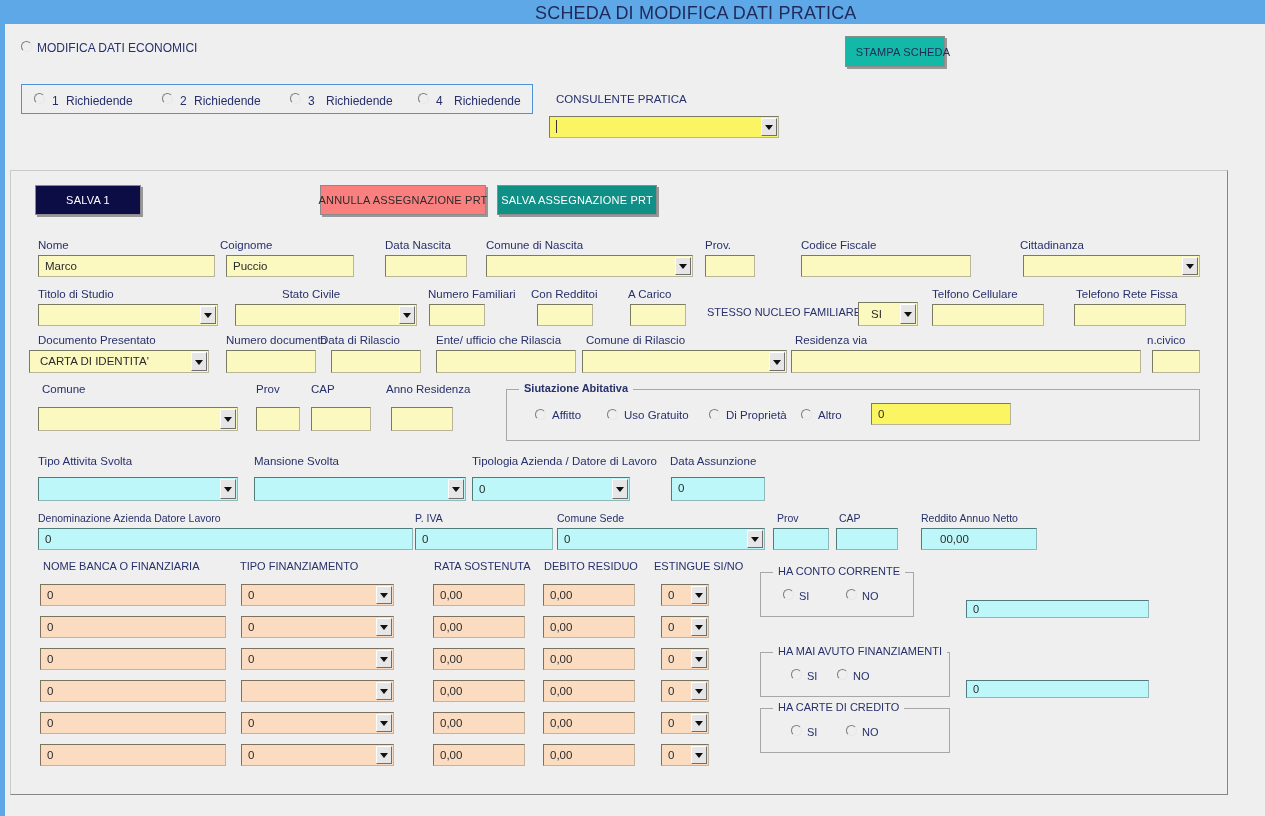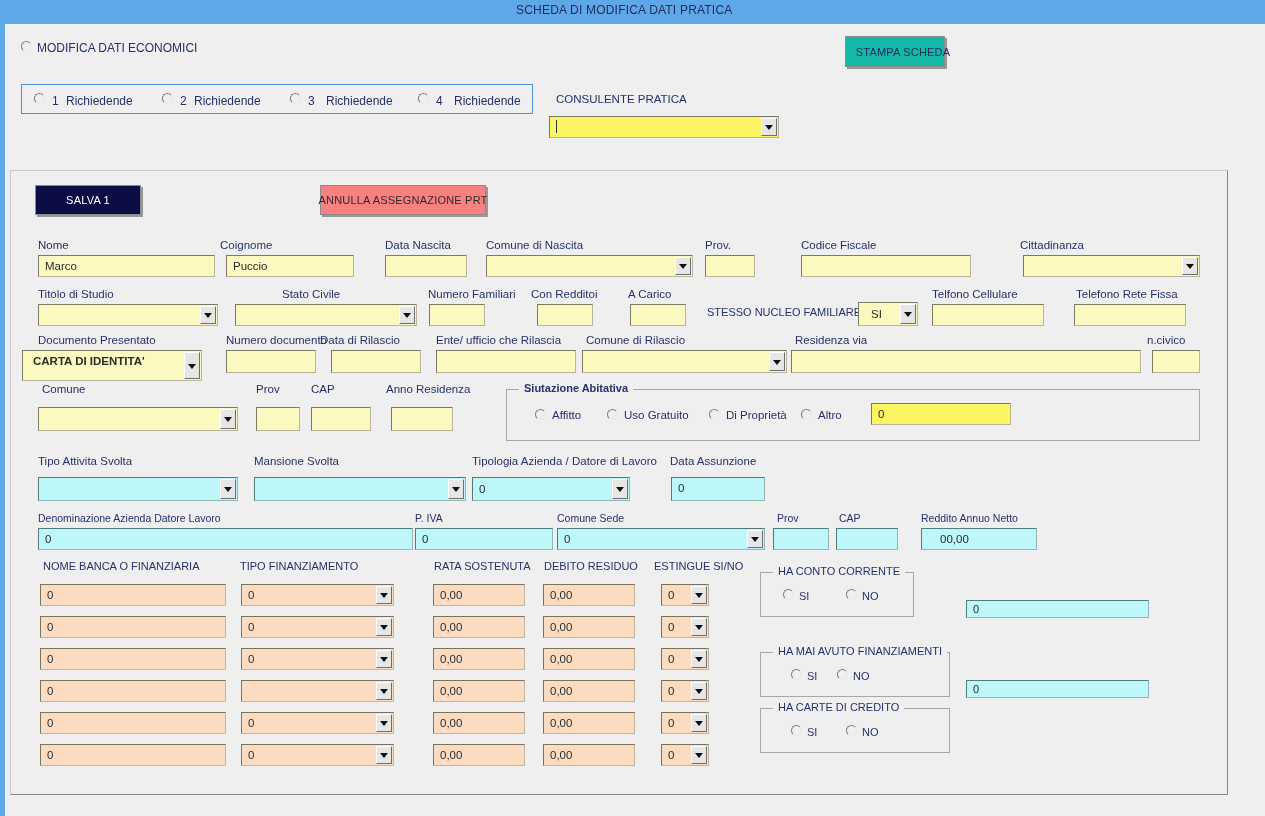--- a/index.html
+++ b/index.html
@@ -11,21 +11,21 @@
     position:relative;
   }
   #root{position:absolute;left:0;top:0;width:1265px;height:816px;}
 
   
   .left-strip{position:absolute;left:0;top:0;width:5px;height:816px;background:#5fa8e8;}
 
   
   .titlebar{position:absolute;left:0;top:0;width:1265px;height:24px;background:#5fa8e8;}
   .titlebar .tb-text{
-    position:absolute;left:516px;top:3px;font-size:12px;color:#1f2a5a;
+    position:absolute;left:535px;top:3px;font-size:18px;color:#1f2a5a;
     letter-spacing:.2px;white-space:nowrap;
   }
 
   
   .lbl{position:absolute;font-size:11.5px;color:#27306b;white-space:nowrap;}
   .lbl.sm{font-size:10.5px;}
   .lbl.caps{font-size:11px;}
 
   
   .radio{position:absolute;width:11px;height:11px;border-radius:50%;
@@ -124,20 +124,21 @@
   <div class="lbl" style="left:556px;top:93px;font-size:11.5px;">CONSULENTE PRATICA</div>
   <div class="combo" style="left:549px;top:116px;width:230px;height:22px;background:#fbf463;">
     <div class="cv" style="line-height:20px;"><span class="caret"></span></div>
     <div class="arrow"></div>
   </div>
 
   <div class="panel" style="left:10px;top:170px;width:1218px;height:625px;">
 
     <div class="btn save1" style="left:24px;top:14px;width:106px;height:30px;">SALVA 1</div>
     <div class="btn annulla" style="left:309px;top:14px;width:166px;height:30px;">ANNULLA ASSEGNAZIONE PRT</div>
+    <div class="btn saveprt" style="left:486px;top:14px;width:160px;height:30px;">SALVA ASSEGNAZIONE PRT</div>
 
     <div class="lbl" style="left:27px;top:68px;">Nome</div>
     <div class="inp" style="left:27px;top:84px;width:177px;height:22px;">Marco</div>
 
     <div class="lbl" style="left:209px;top:68px;">Coignome</div>
     <div class="inp" style="left:215px;top:84px;width:128px;height:22px;">Puccio</div>
 
     <div class="lbl" style="left:374px;top:68px;">Data Nascita</div>
     <div class="inp" style="left:374px;top:84px;width:82px;height:22px;"></div>
 
@@ -186,21 +187,21 @@
       <div class="arrow"></div>
     </div>
 
     <div class="lbl" style="left:921px;top:117px;">Telfono Cellulare</div>
     <div class="inp" style="left:921px;top:133px;width:112px;height:22px;"></div>
 
     <div class="lbl" style="left:1065px;top:117px;">Telefono Rete Fissa</div>
     <div class="inp" style="left:1063px;top:133px;width:112px;height:22px;"></div>
 
     <div class="lbl" style="left:27px;top:163px;">Documento Presentato</div>
-    <div class="combo" style="left:11px;top:179px;width:180px;height:31px;font-weight:bold;">
+    <div class="combo" style="left:18px;top:179px;width:180px;height:23px;">
       <div class="cv" style="line-height:21px;left:10px;">CARTA DI IDENTITA'</div>
       <div class="arrow"></div>
     </div>
 
     <div class="lbl" style="left:215px;top:163px;">Numero documento</div>
     <div class="inp" style="left:215px;top:179px;width:90px;height:23px;"></div>
 
     <div class="lbl" style="left:309px;top:163px;">Data di Rilascio</div>
     <div class="inp" style="left:320px;top:179px;width:90px;height:23px;"></div>
 

